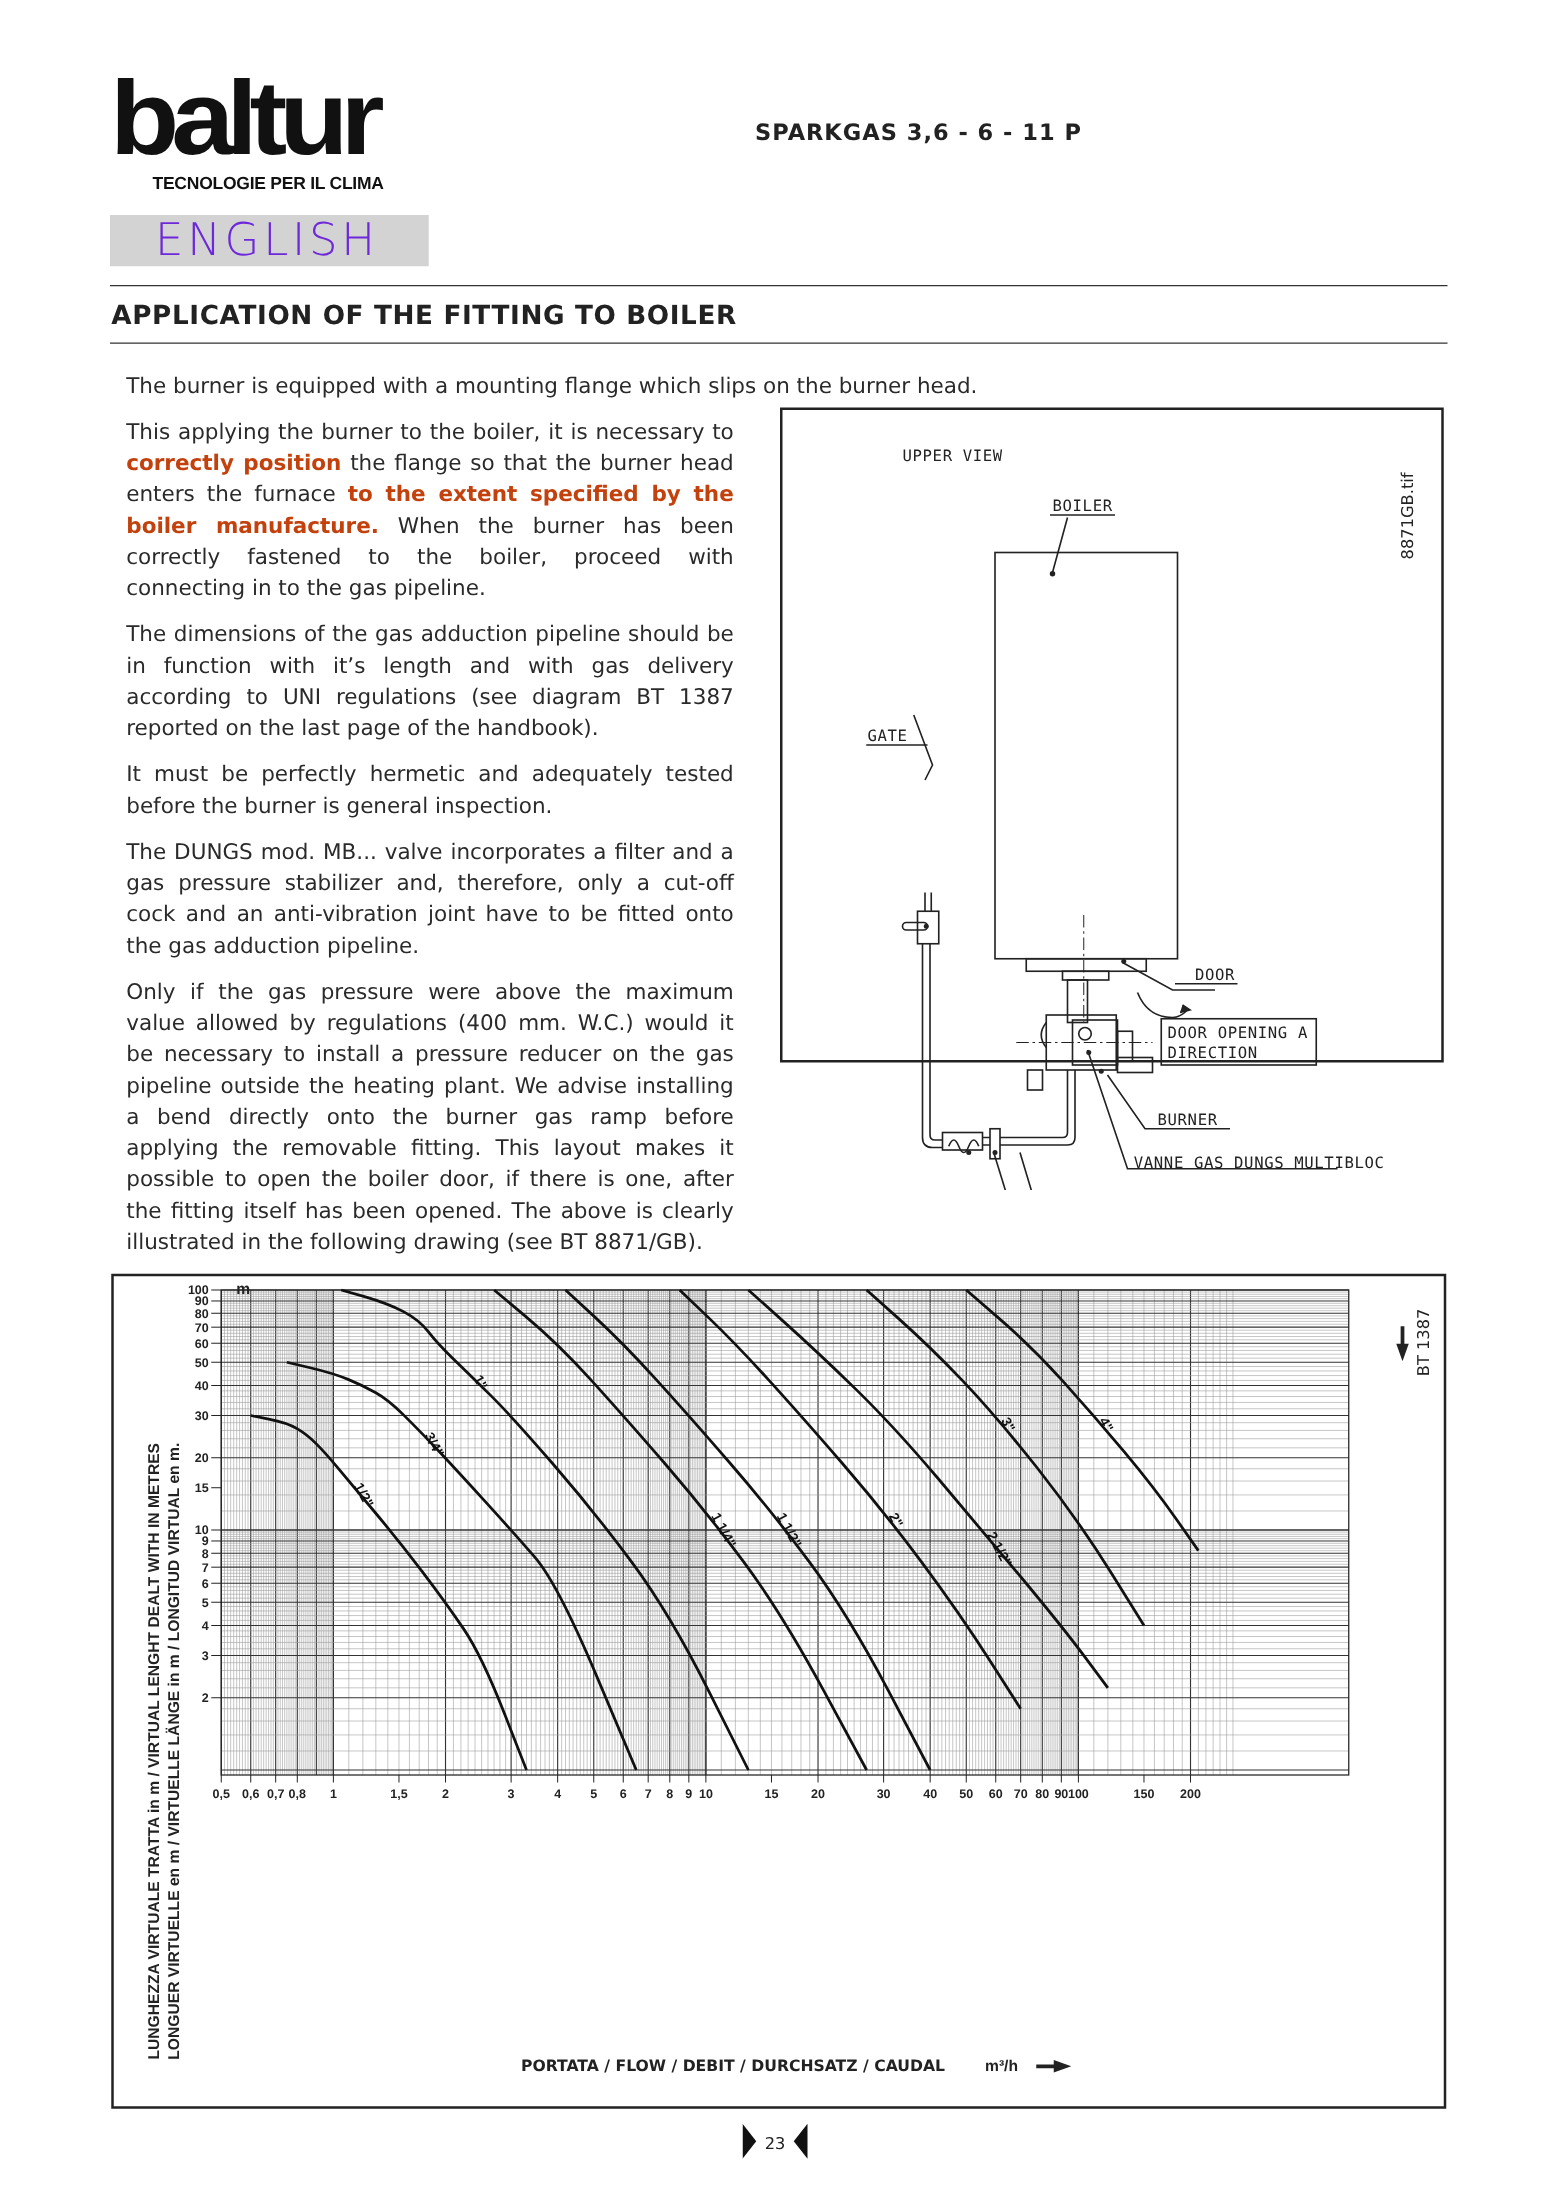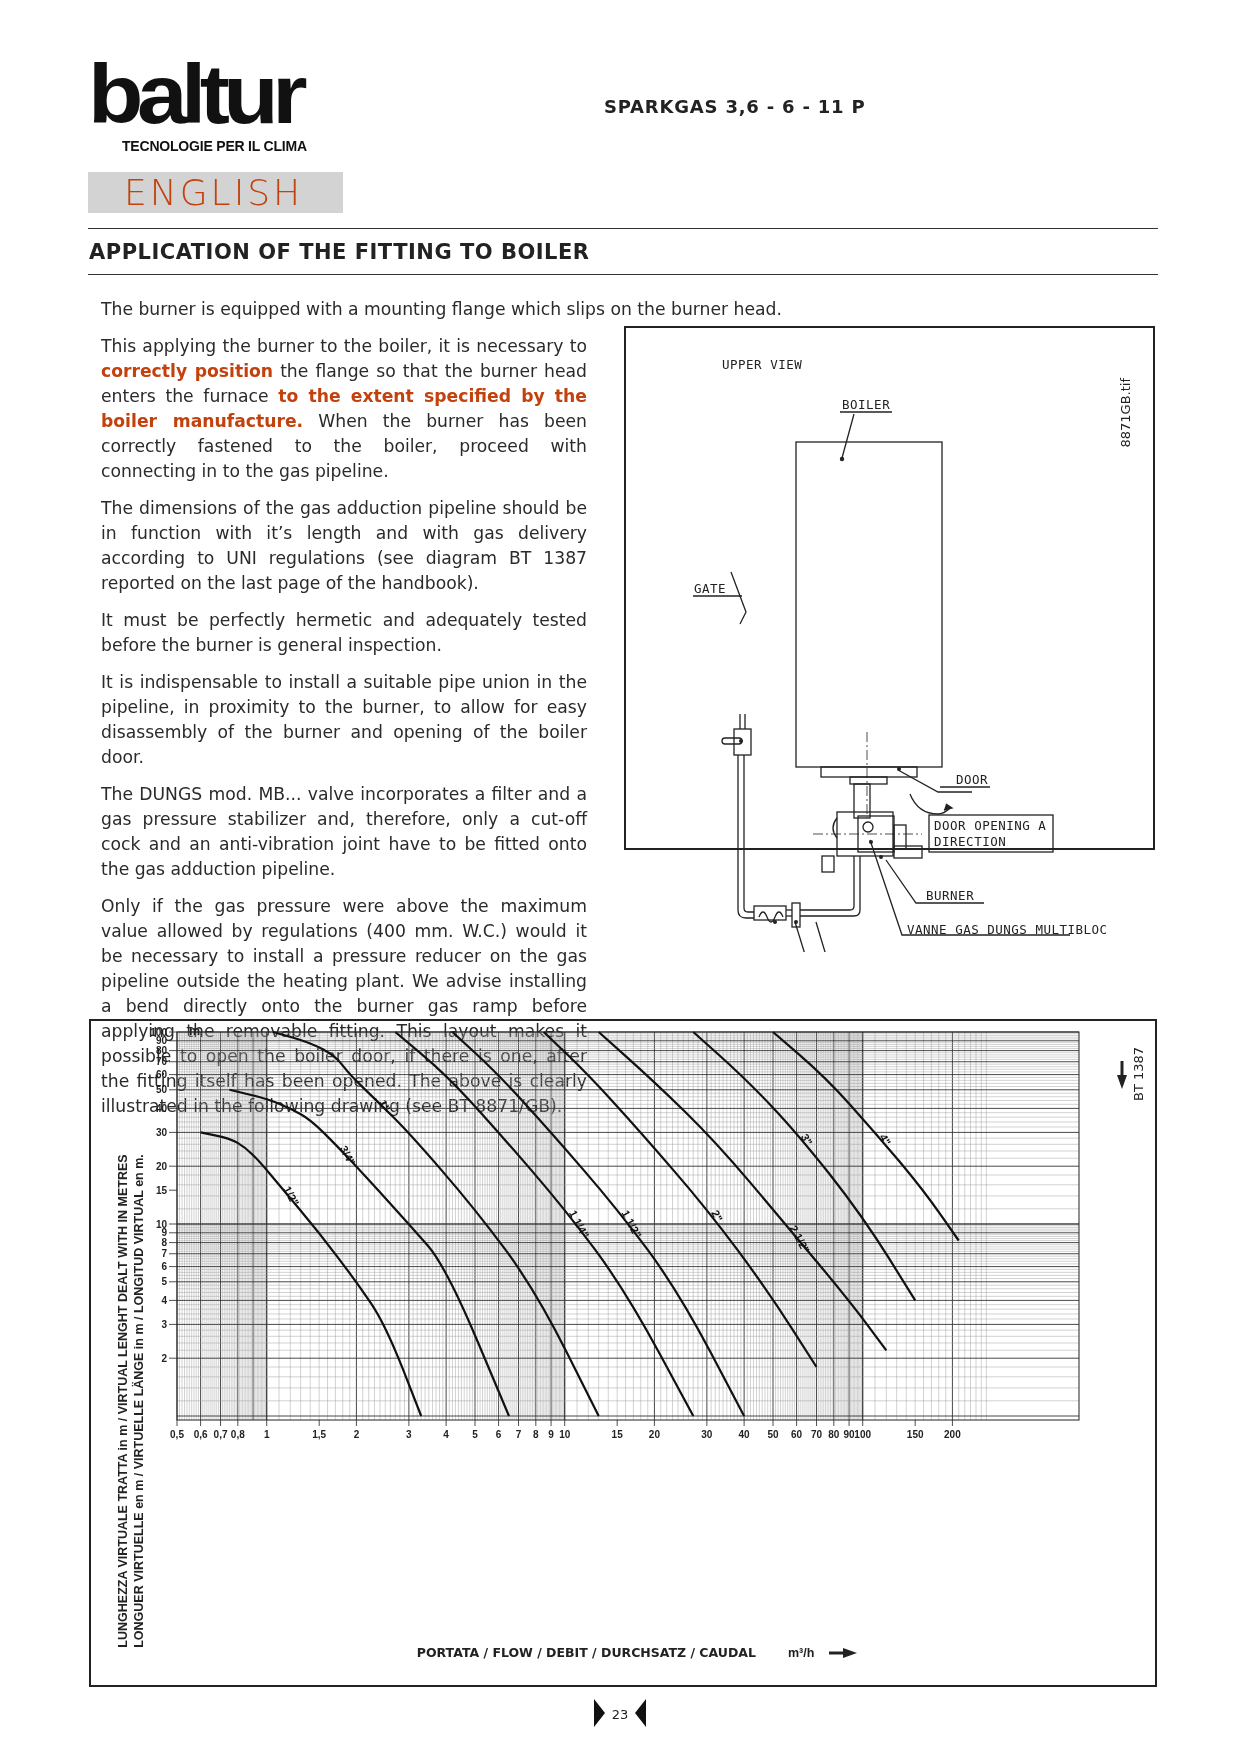--- a/index.html
+++ b/index.html
@@ -1,21 +1,21 @@
 <!DOCTYPE html>
 <html><head>
 <meta charset="utf-8">
 <style>
   html,body{margin:0;padding:0;background:#fff;}
   body{width:1240px;height:1755px;position:relative;font-family:"DejaVu Sans","Liberation Sans",sans-serif;color:#222;overflow:hidden;}
   .abs{position:absolute;}
   .logo-word{left:88px;top:62px;font-family:"Liberation Sans",sans-serif;font-weight:900;font-size:84px;line-height:64px;letter-spacing:-6px;color:#111;transform:scaleX(1.08);transform-origin:left top;}
   .logo-tag{left:90px;top:138px;font-family:"Liberation Sans",sans-serif;font-weight:bold;font-size:14px;color:#111;letter-spacing:-0.2px;margin-left:32px;}
   .lang-box{left:88px;top:172px;width:255px;height:41px;background:#d3d3d3;}
-  .lang-text{left:124px;top:172px;font-family:"DejaVu Sans",sans-serif;font-size:36px;line-height:41px;letter-spacing:3px;color:#c2410c;font-weight:300;}
+  .lang-text{left:124px;top:172px;font-family:"DejaVu Sans",sans-serif;font-size:36px;line-height:41px;letter-spacing:3px;color:#6d28d9;font-weight:300;}
   .model{left:604px;top:96px;font-family:"DejaVu Sans",sans-serif;font-weight:bold;font-size:18px;letter-spacing:0.8px;color:#222;}
   .rule{left:88px;width:1070px;height:1px;background:#333;}
   .section-title{left:89px;top:240px;font-family:"DejaVu Sans",sans-serif;font-weight:bold;font-size:21px;letter-spacing:0.5px;color:#222;}
   .body-text{left:89px;top:285px;width:510px;font-family:"DejaVu Sans",sans-serif;font-size:17.2px;line-height:25px;color:#2a2a2a;text-align:justify;}
   .body-text p{margin:12px;}
   .body-text .first{width:740px;white-space:nowrap;}
   .body-text b{font-weight:bold;color:#c2410c;}
   .fig-box{left:624px;top:326px;width:531px;height:524px;border:2px solid #222;box-sizing:border-box;}
   .chart-box{left:89px;top:1019px;width:1068px;height:668px;border:2px solid #222;box-sizing:border-box;}
   .page-num{left:594px;top:1697px;width:60px;height:36px;}
@@ -34,21 +34,20 @@
 
 <div class="abs rule" style="top:228px;"></div>
 <div class="abs section-title">APPLICATION OF THE FITTING TO BOILER</div>
 <div class="abs rule" style="top:274px;"></div>
 
 <div class="abs body-text">
   <p class="first">The burner is equipped with a mounting flange which slips on the burner head.</p>
   <p><span>This applying the burner to the boiler, it is necessary to </span><b>correctly position</b><span> the flange so that the burner head enters the furnace </span><b>to the extent specified by the boiler manufacture.</b><span> When the burner has been correctly fastened to the boiler, proceed with connecting in to the gas pipeline.</span></p>
   <p>The dimensions of the gas adduction pipeline should be in function with it’s length and with gas delivery according to UNI regulations (see diagram BT 1387 reported on the last page of the handbook).</p>
   <p>It must be perfectly hermetic and adequately tested before the burner is general inspection.</p>
-  <p>It is indispensable to install a suitable pipe union in the pipeline, in proximity to the burner, to allow for easy disassembly of the burner and opening of the boiler door.</p>
   <p>The DUNGS mod. MB... valve incorporates a filter and a gas pressure stabilizer and, therefore, only a cut-off cock and an anti-vibration joint have to be fitted onto the gas adduction pipeline.</p>
   <p>Only if the gas pressure were above the maximum value allowed by regulations (400 mm. W.C.) would it be necessary to install a pressure reducer on the gas pipeline outside the heating plant. We advise installing a bend directly onto the burner gas ramp before applying the removable fitting. This layout makes it possible to open the boiler door, if there is one, after the fitting itself has been opened. The above is clearly illustrated in the following drawing (see BT 8871/GB).</p>
 </div>
 
 <div class="abs fig-box">
   <svg width="527" height="624" viewBox="0 0 527 624" style="position:absolute;left:0;top:0;">
     <g stroke="#222" fill="none" stroke-width="1.3">
 
       <rect x="170" y="114" width="146" height="325"></rect>
 

